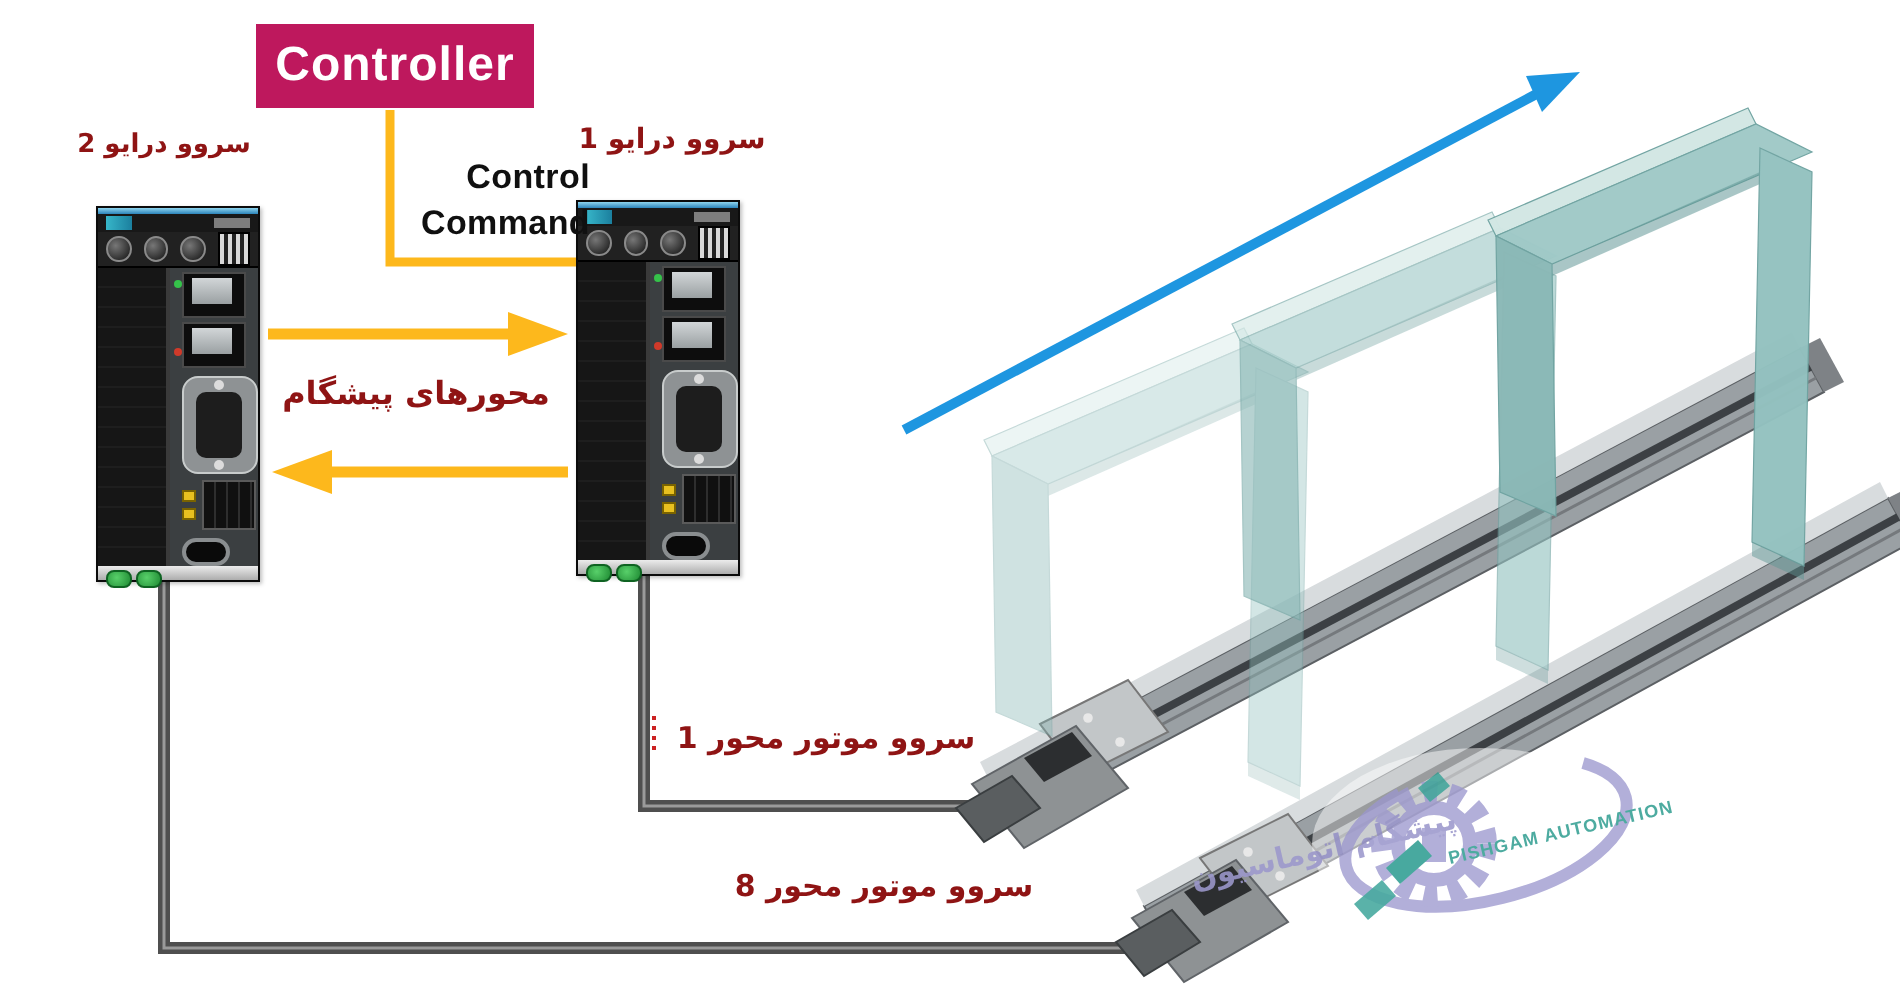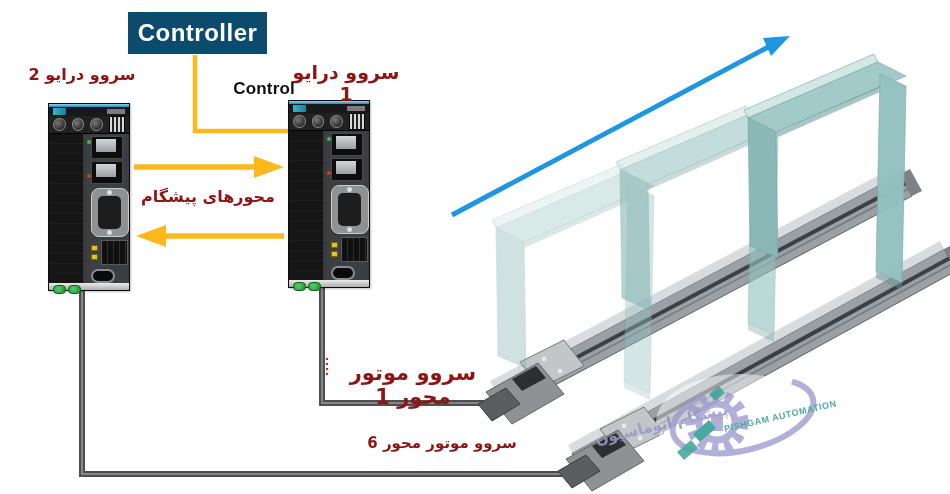--- a/index.html
+++ b/index.html
@@ -3,21 +3,21 @@
 <meta charset="utf-8">
 <style>
   html,body{margin:0;padding:0;background:#fff;}
   #stage{position:relative;width:950px;height:494px;background:#ffffff;overflow:hidden;
          font-family:"Liberation Sans",sans-serif;}
   #scene{position:absolute;left:0;top:0;z-index:1;}
   .fa{font-family:"DejaVu Sans",sans-serif;direction:rtl;}
   .red-label{position:absolute;color:#8f1414;font-weight:bold;text-align:center;z-index:5;line-height:1.15;}
 
   
-  .controller{position:absolute;left:128px;top:12px;width:139px;height:42px;background:#0c4a6e;
+  .controller{position:absolute;left:128px;top:12px;width:139px;height:42px;background:#be185d;
       color:#fff;font-weight:bold;font-size:24px;display:flex;align-items:center;justify-content:center;
       z-index:6;letter-spacing:0.5px;}
   .cmdlabel{position:absolute;left:197px;top:78px;width:98px;z-index:6;color:#101010;
       font-weight:bold;font-size:17px;text-align:right;line-height:1.35;letter-spacing:0.2px;}
 
   
   .drive{position:absolute;width:80px;height:186px;background:#2b2b2b;border:1px solid #0b0b0b;
       z-index:4;box-shadow:1px 1px 2px rgba(0,0,0,0.25);display:flex;flex-direction:column;}
   .d-top{height:5px;background:linear-gradient(#8ed4ee,#2c84ba);}
   .d-head{height:15px;background:#181818;display:flex;align-items:center;justify-content:space-between;padding:0 4px;}
@@ -140,27 +140,28 @@
       <text x="64" y="42" font-size="15" font-weight="bold" fill="#9c98cc" font-family="DejaVu Sans, sans-serif" direction="rtl" transform="rotate(-13 64 42)">پیشگام اتوماسیون</text>
       <text x="60" y="60" font-size="9" font-weight="bold" fill="#35a093" letter-spacing="0.6" font-family="Liberation Sans, sans-serif" transform="rotate(-13 60 60)">PISHGAM AUTOMATION</text>
     </g>
   </svg>
 
   <div class="controller">
     <span>Controller</span>
   </div>
   <div class="cmdlabel">
     <div>Control</div>
-  </div>
-
-  <div class="red-label fa" style="left:26px;top:66px;width:112px;font-size:16px;">سروو درایو 2</div>
-  <div class="red-label fa" style="left:290px;top:62px;width:112px;font-size:19px;">سروو درایو 1</div>
+    <div>Command</div>
+  </div>
+
+  <div class="red-label fa" style="left:26px;top:66px;width:112px;font-size:13px;">سروو درایو 2</div>
+  <div class="red-label fa" style="left:280px;top:62px;width:112px;font-size:14px;">سروو درایو 1</div>
   <div class="red-label fa" style="left:138px;top:188px;width:140px;font-size:16px;">محورهای پیشگام</div>
-  <div class="red-label fa" style="left:332px;top:361px;width:162px;font-size:21px;">سروو موتور محور 1</div>
-  <div class="red-label fa" style="left:366px;top:435px;width:152px;font-size:15px;">سروو موتور محور 6</div>
+  <div class="red-label fa" style="left:332px;top:361px;width:162px;font-size:15px;">سروو موتور محور 1</div>
+  <div class="red-label fa" style="left:366px;top:435px;width:152px;font-size:15px;">سروو موتور محور 8</div>
 
   <div class="drive" style="left:48px;top:103px;">
     <div class="d-top"></div>
     <div class="d-head">
       <div class="d-logo"></div>
       <div class="d-model"></div>
     </div>
     <div class="d-ctrl">
       <div class="knob"></div>
       <div class="knob"></div>

